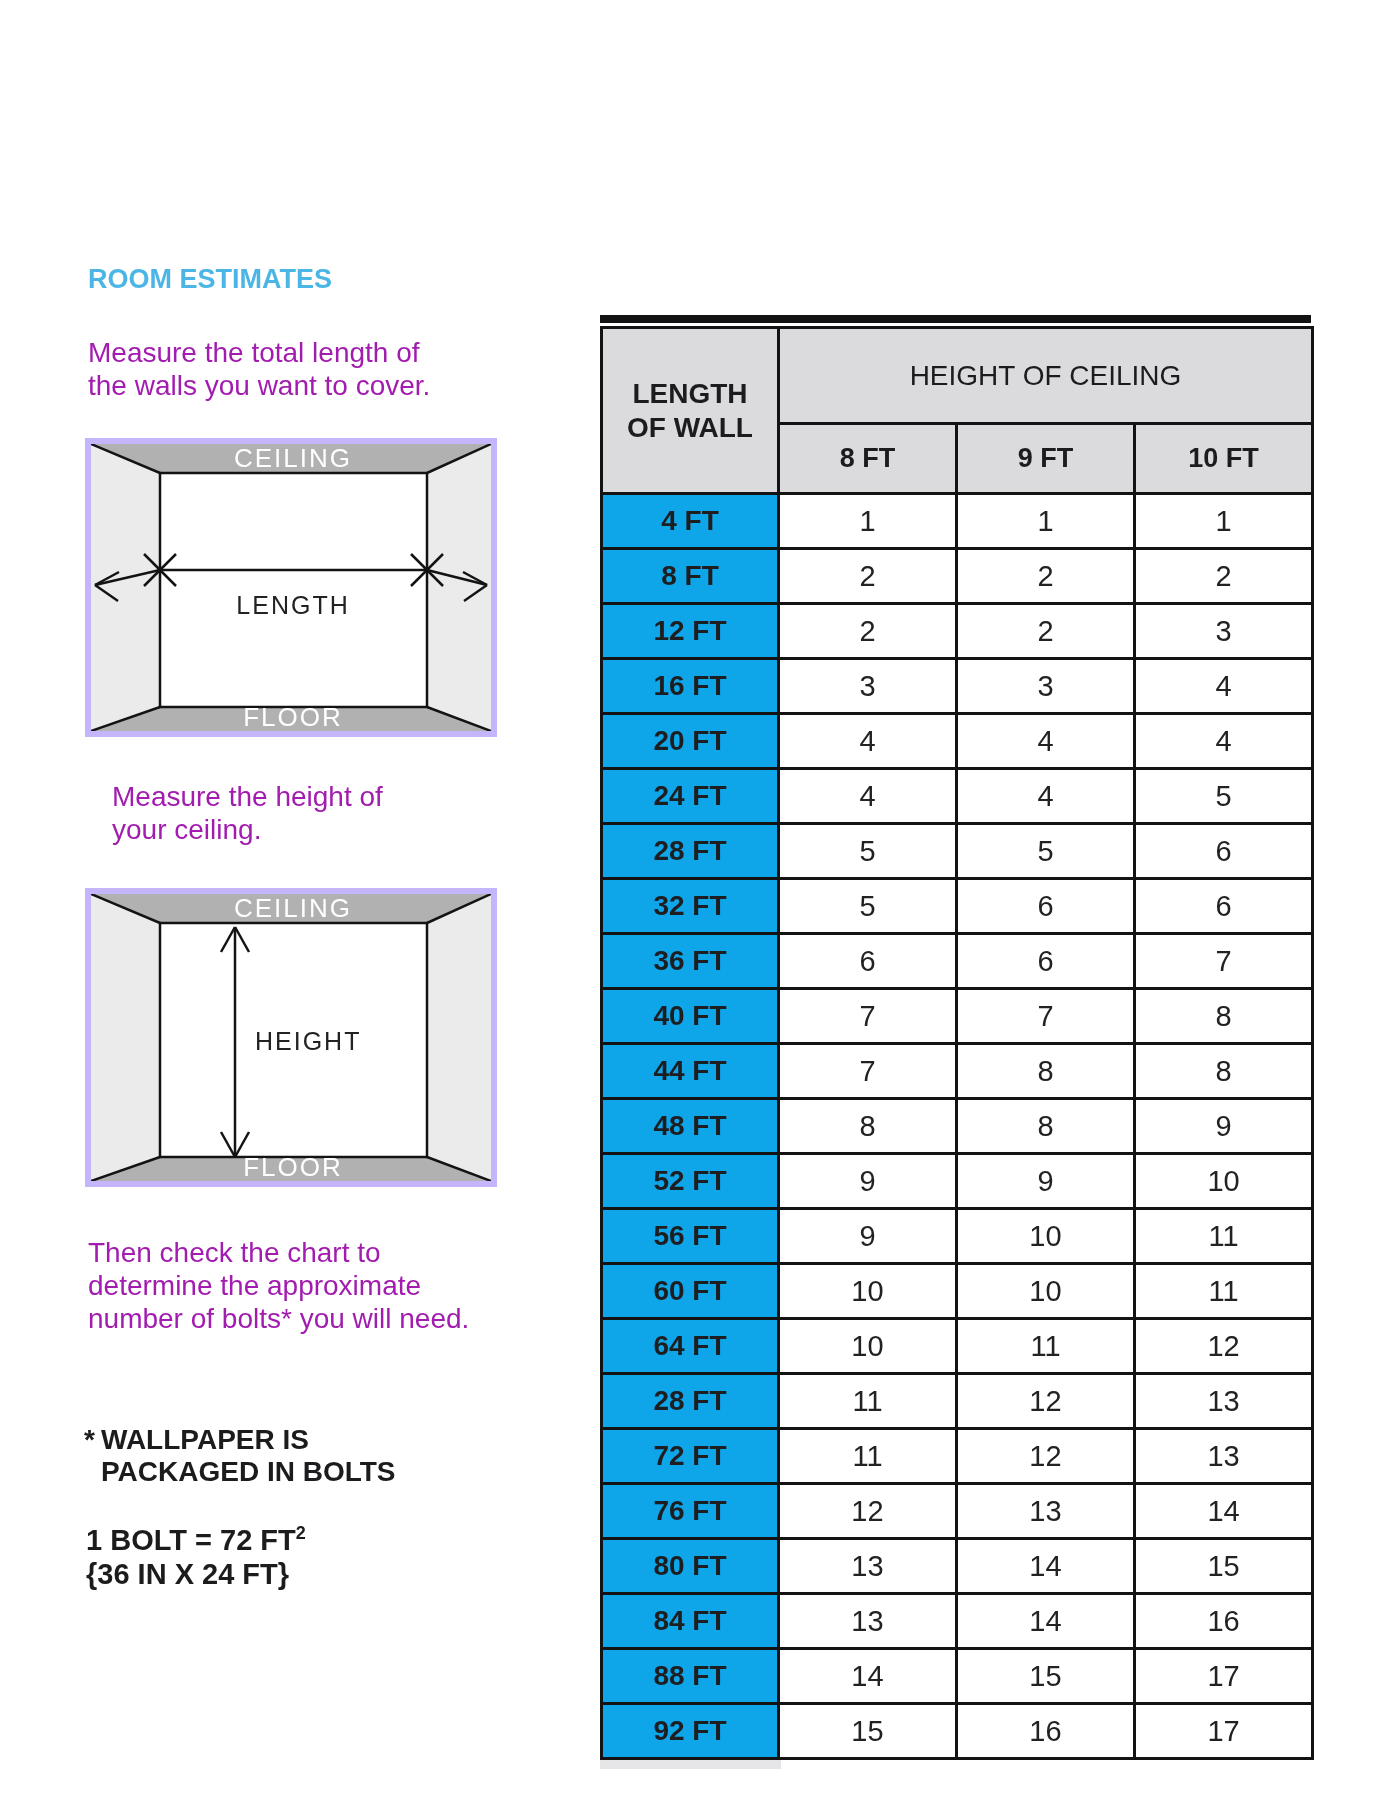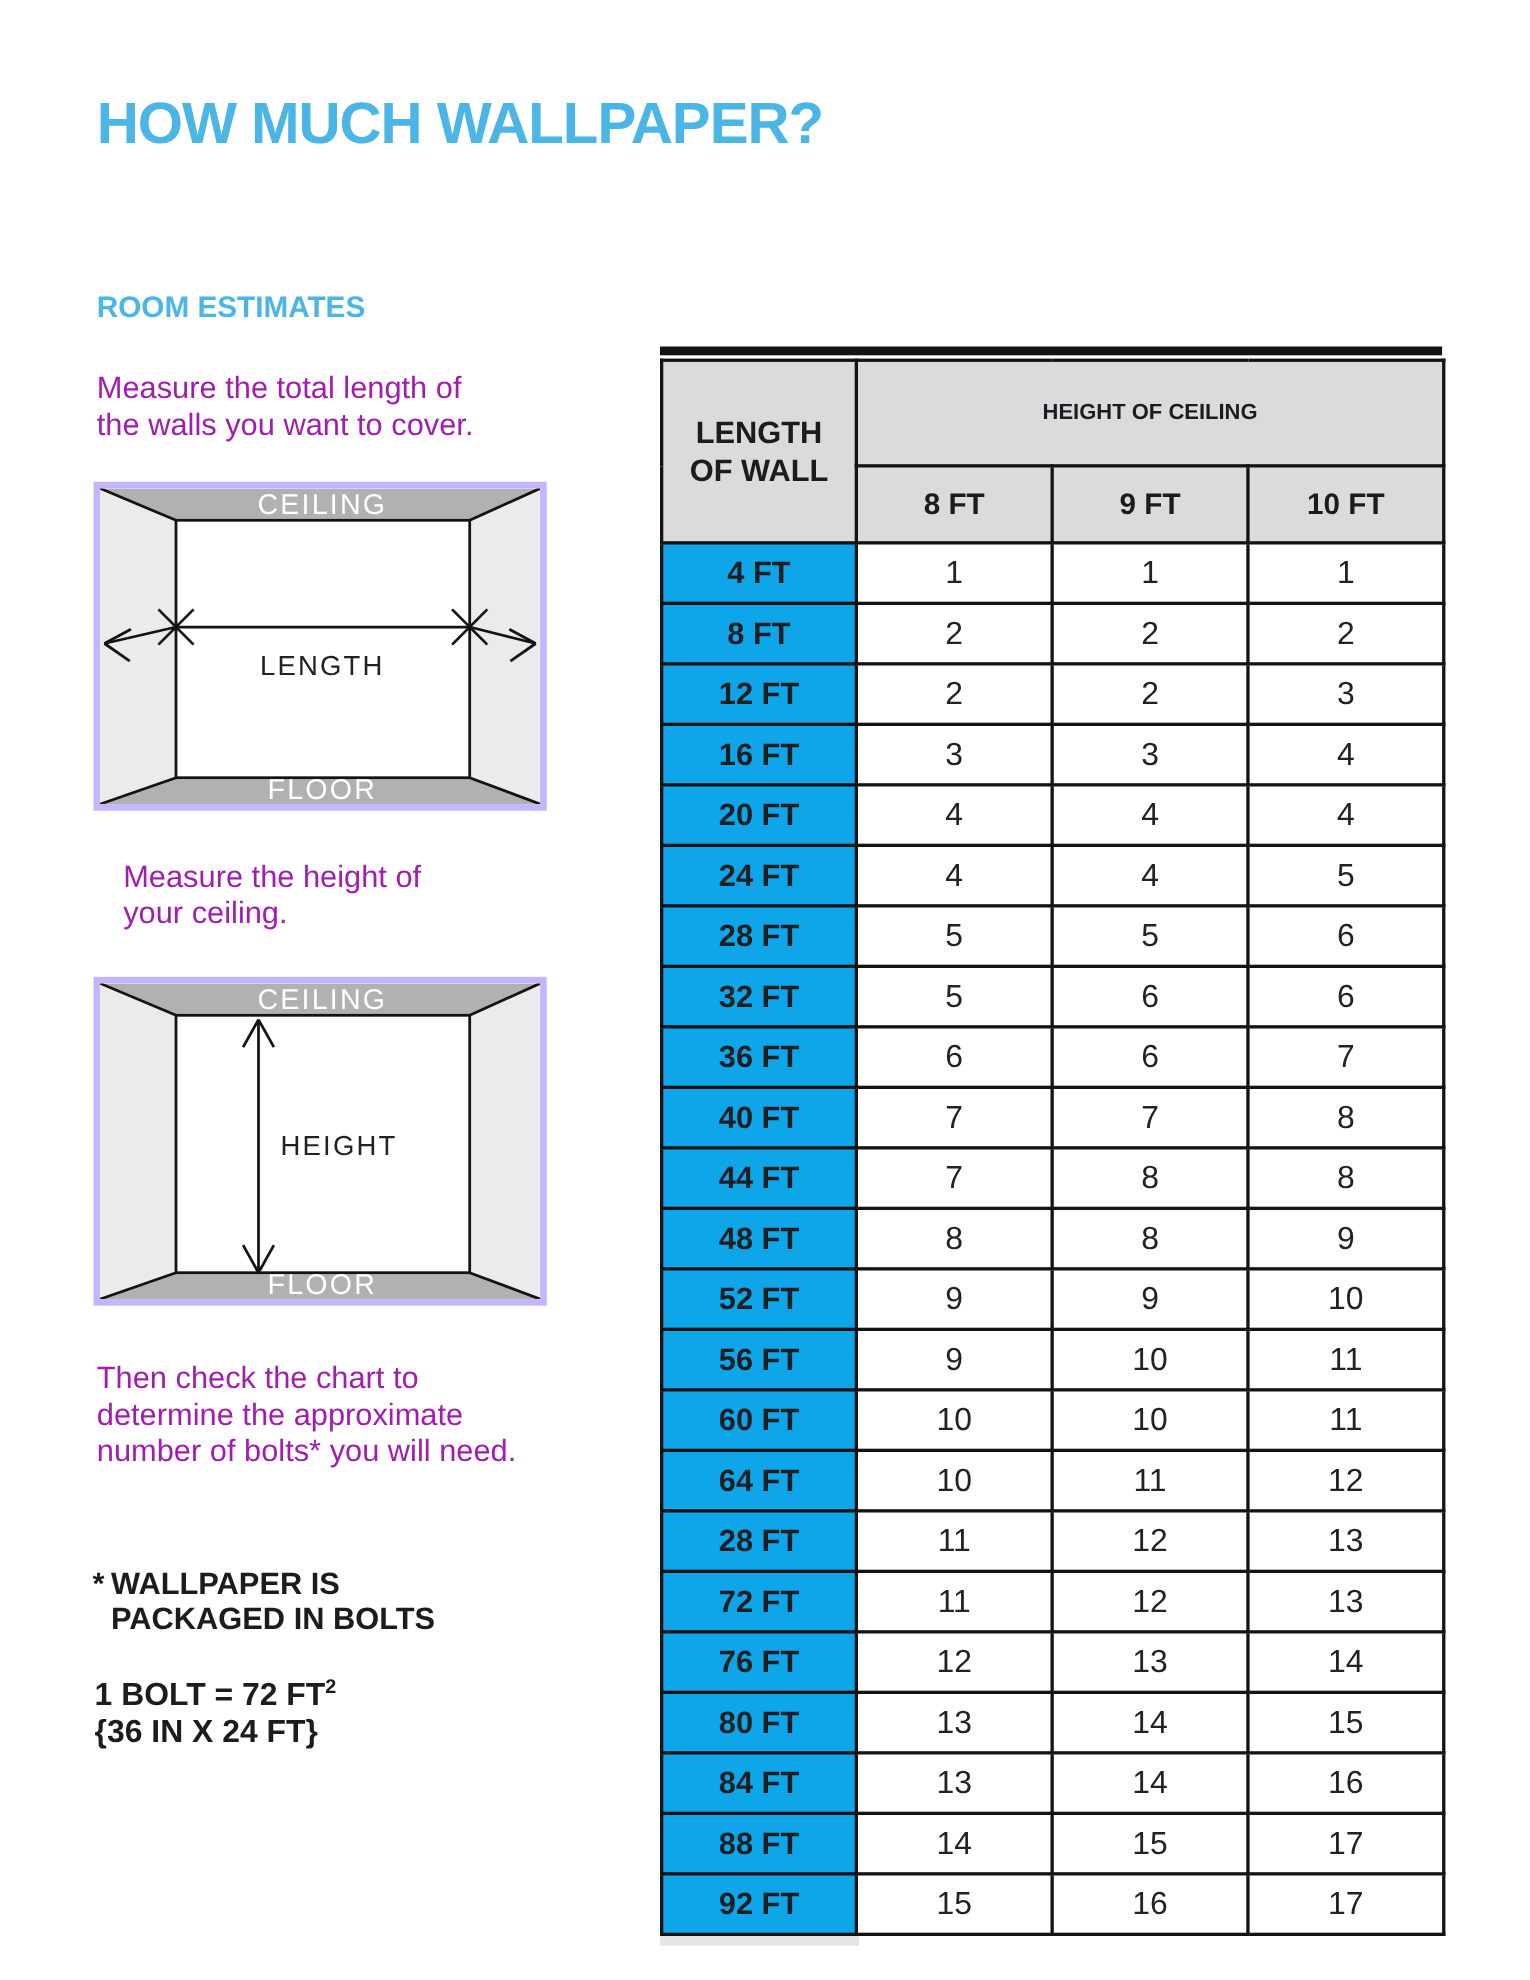--- a/index.html
+++ b/index.html
@@ -107,22 +107,22 @@
   th.corner {
     font-size: 28px;
     font-weight: bold;
     white-space: pre-line;
     line-height: 34px;
     border-right-width: 6px;
     border-top: none;
     border-left-width: 3px;
   }
   th.hoc {
-    font-size: 20px;
-    font-weight: bold;
+    font-size: 28px;
+    font-weight: normal;
     border-bottom-width: 2px;
     border-top: none;
     border-right-width: 3px;
   }
   th.sub { font-size: 27px; font-weight: bold; }
   thead tr.r1 { height: 96px; }
   thead tr.r2 { height: 70px; }
   tbody tr { height: 55px; }
   td.rl {
     background: #0ea5e9;
@@ -136,21 +136,20 @@
     width: 181px;
     height: 9px;
     background: #e6e6e9;
   }
 </style>
 </head>
 <body>
 
 <div class="page">
 
-  <div class="main-title">HOW MUCH WALLPAPER?</div>
 
   <div id="room-estimates-heading" class="section-heading">ROOM ESTIMATES</div>
 
   <div id="para1" class="para">Measure the total length of
 the walls you want to cover.</div>
 
   <div id="diagram-length" class="diagram">
     <svg width="400" height="287" viewBox="0 0 400 287">
       <polygon points="0,0 400,0 336,29 69,29" fill="#b1b1b1"></polygon>
       <polygon points="0,287 69,263 336,263 400,287" fill="#b1b1b1"></polygon>

